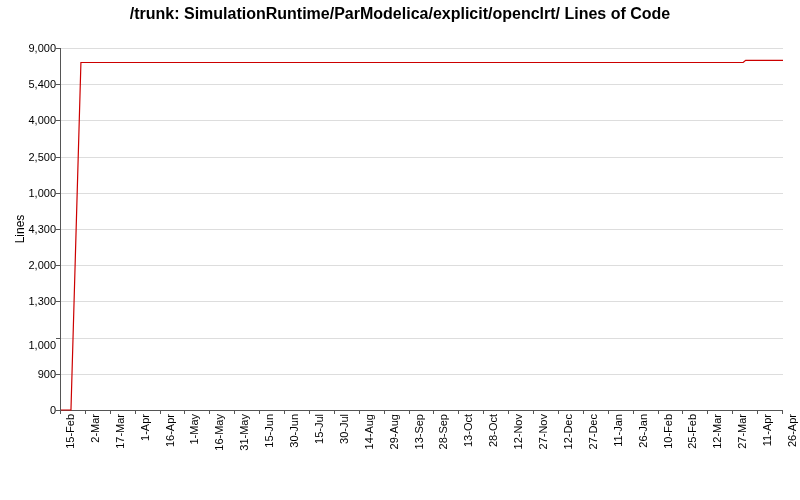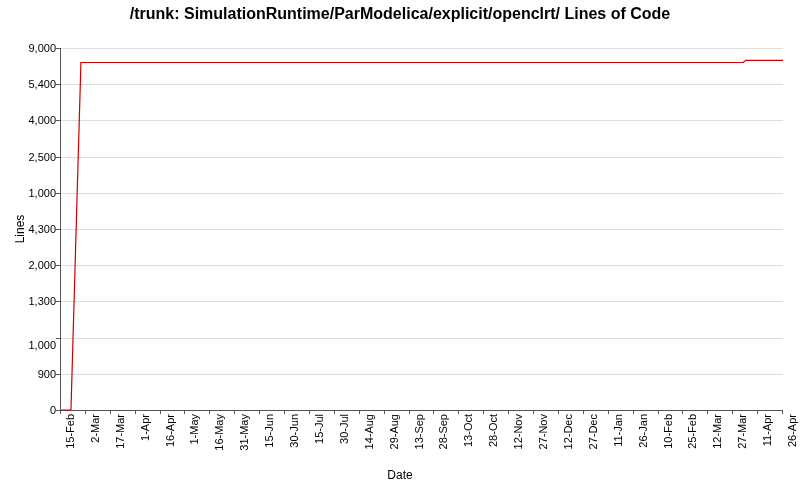--- a/index.html
+++ b/index.html
@@ -108,21 +108,20 @@
   }
 </style>
 </head>
 <body>
 
 <div class="chart-container">
 
   <div class="title">/trunk: SimulationRuntime/ParModelica/explicit/openclrt/ Lines of Code</div>
 
   <div class="y-axis-label">Lines</div>
-  <div class="x-axis-label">Date</div>
 
   <div id="y-ticks">
       <div class="y-marker" style="top: 410px;"></div>
       <div class="y-tick" style="top: 410px;">0</div>
       <div class="y-marker" style="top: 373.8px;"></div>
       <div class="y-tick" style="top: 373.8px;">900</div>
       <div class="y-marker" style="top: 337.6px;"></div>
       <div class="y-tick" style="top: 345px;">1,000</div>
       <div class="y-marker" style="top: 301.4px;"></div>
       <div class="y-tick" style="top: 301.4px;">1,300</div>

